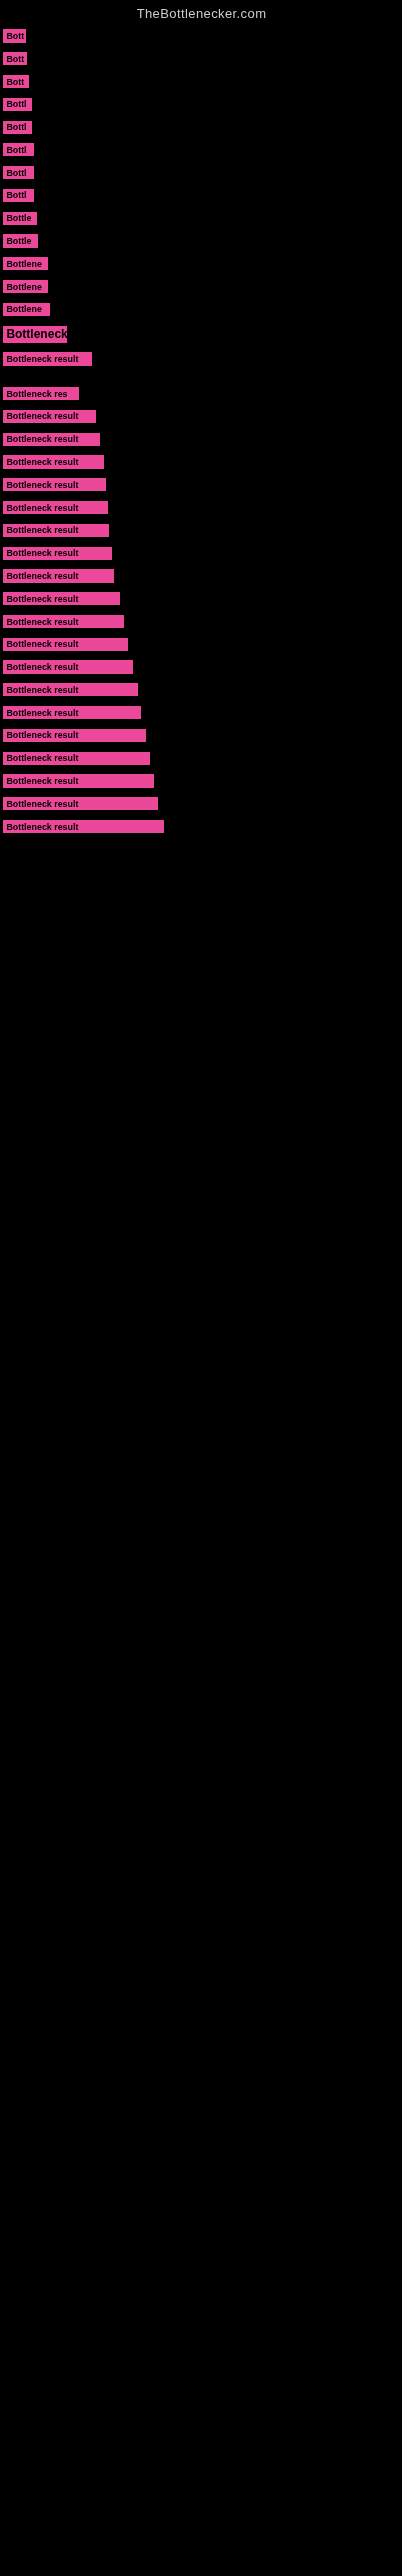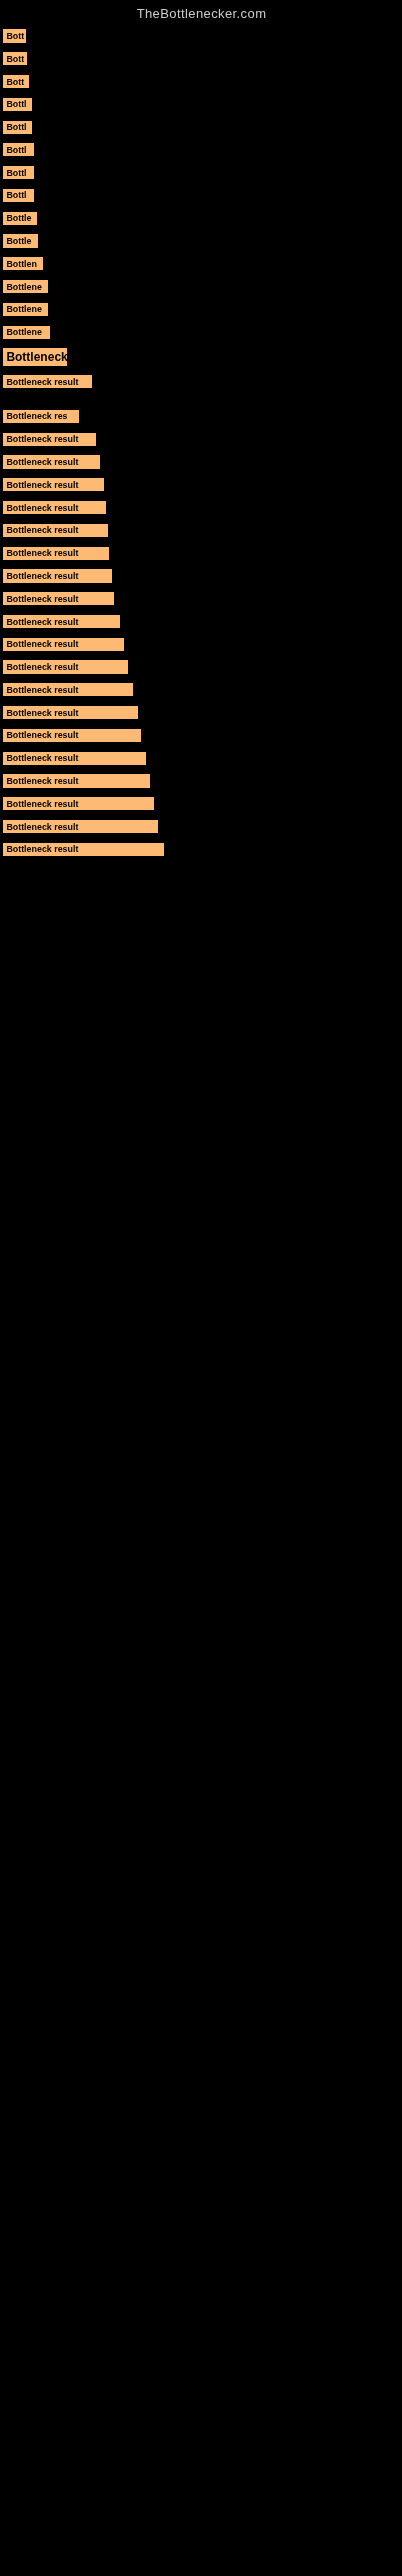--- a/index.html
+++ b/index.html
@@ -20,21 +20,21 @@
     .bar-row {
       display: flex;
       align-items: center;
       margin-bottom: 0;
       padding: 4.8px 0 4.8px 3.2px;
     }
     .bar-label {
       color: #f90;
       font-size: 9.7px;
       white-space: nowrap;
-      background: #fdba74;
+      background: #ec4899;
       color: #000;
       padding: 1.6px 3.2px;
       display: inline-block;
       font-weight: bold;
       min-width: 16px;
     }
   </style>
 </head>
 <body>
 
@@ -63,23 +63,20 @@
       <span class="bar-label" style="width: 31px; min-width: 31px; overflow: hidden; font-size: 8.9px;">Bottl</span>
     </div>
     <div class="bar-row">
       <span class="bar-label" style="width: 31px; min-width: 31px; overflow: hidden; font-size: 8.9px;">Bottl</span>
     </div>
     <div class="bar-row">
       <span class="bar-label" style="width: 34px; min-width: 34px; overflow: hidden; font-size: 8.9px;">Bottle</span>
     </div>
     <div class="bar-row">
       <span class="bar-label" style="width: 35px; min-width: 35px; overflow: hidden; font-size: 8.9px;">Bottle</span>
-    </div>
-    <div class="bar-row">
-      <span class="bar-label" style="width: 40px; min-width: 40px; overflow: hidden; font-size: 8.9px;">Bottlen</span>
     </div>
     <div class="bar-row">
       <span class="bar-label" style="width: 45px; min-width: 45px; overflow: hidden; font-size: 8.9px;">Bottlene</span>
     </div>
     <div class="bar-row">
       <span class="bar-label" style="width: 45px; min-width: 45px; overflow: hidden; font-size: 8.9px;">Bottlene</span>
     </div>
     <div class="bar-row">
       <span class="bar-label" style="width: 47px; min-width: 47px; overflow: hidden; font-size: 8.9px;">Bottlene</span>
     </div>

